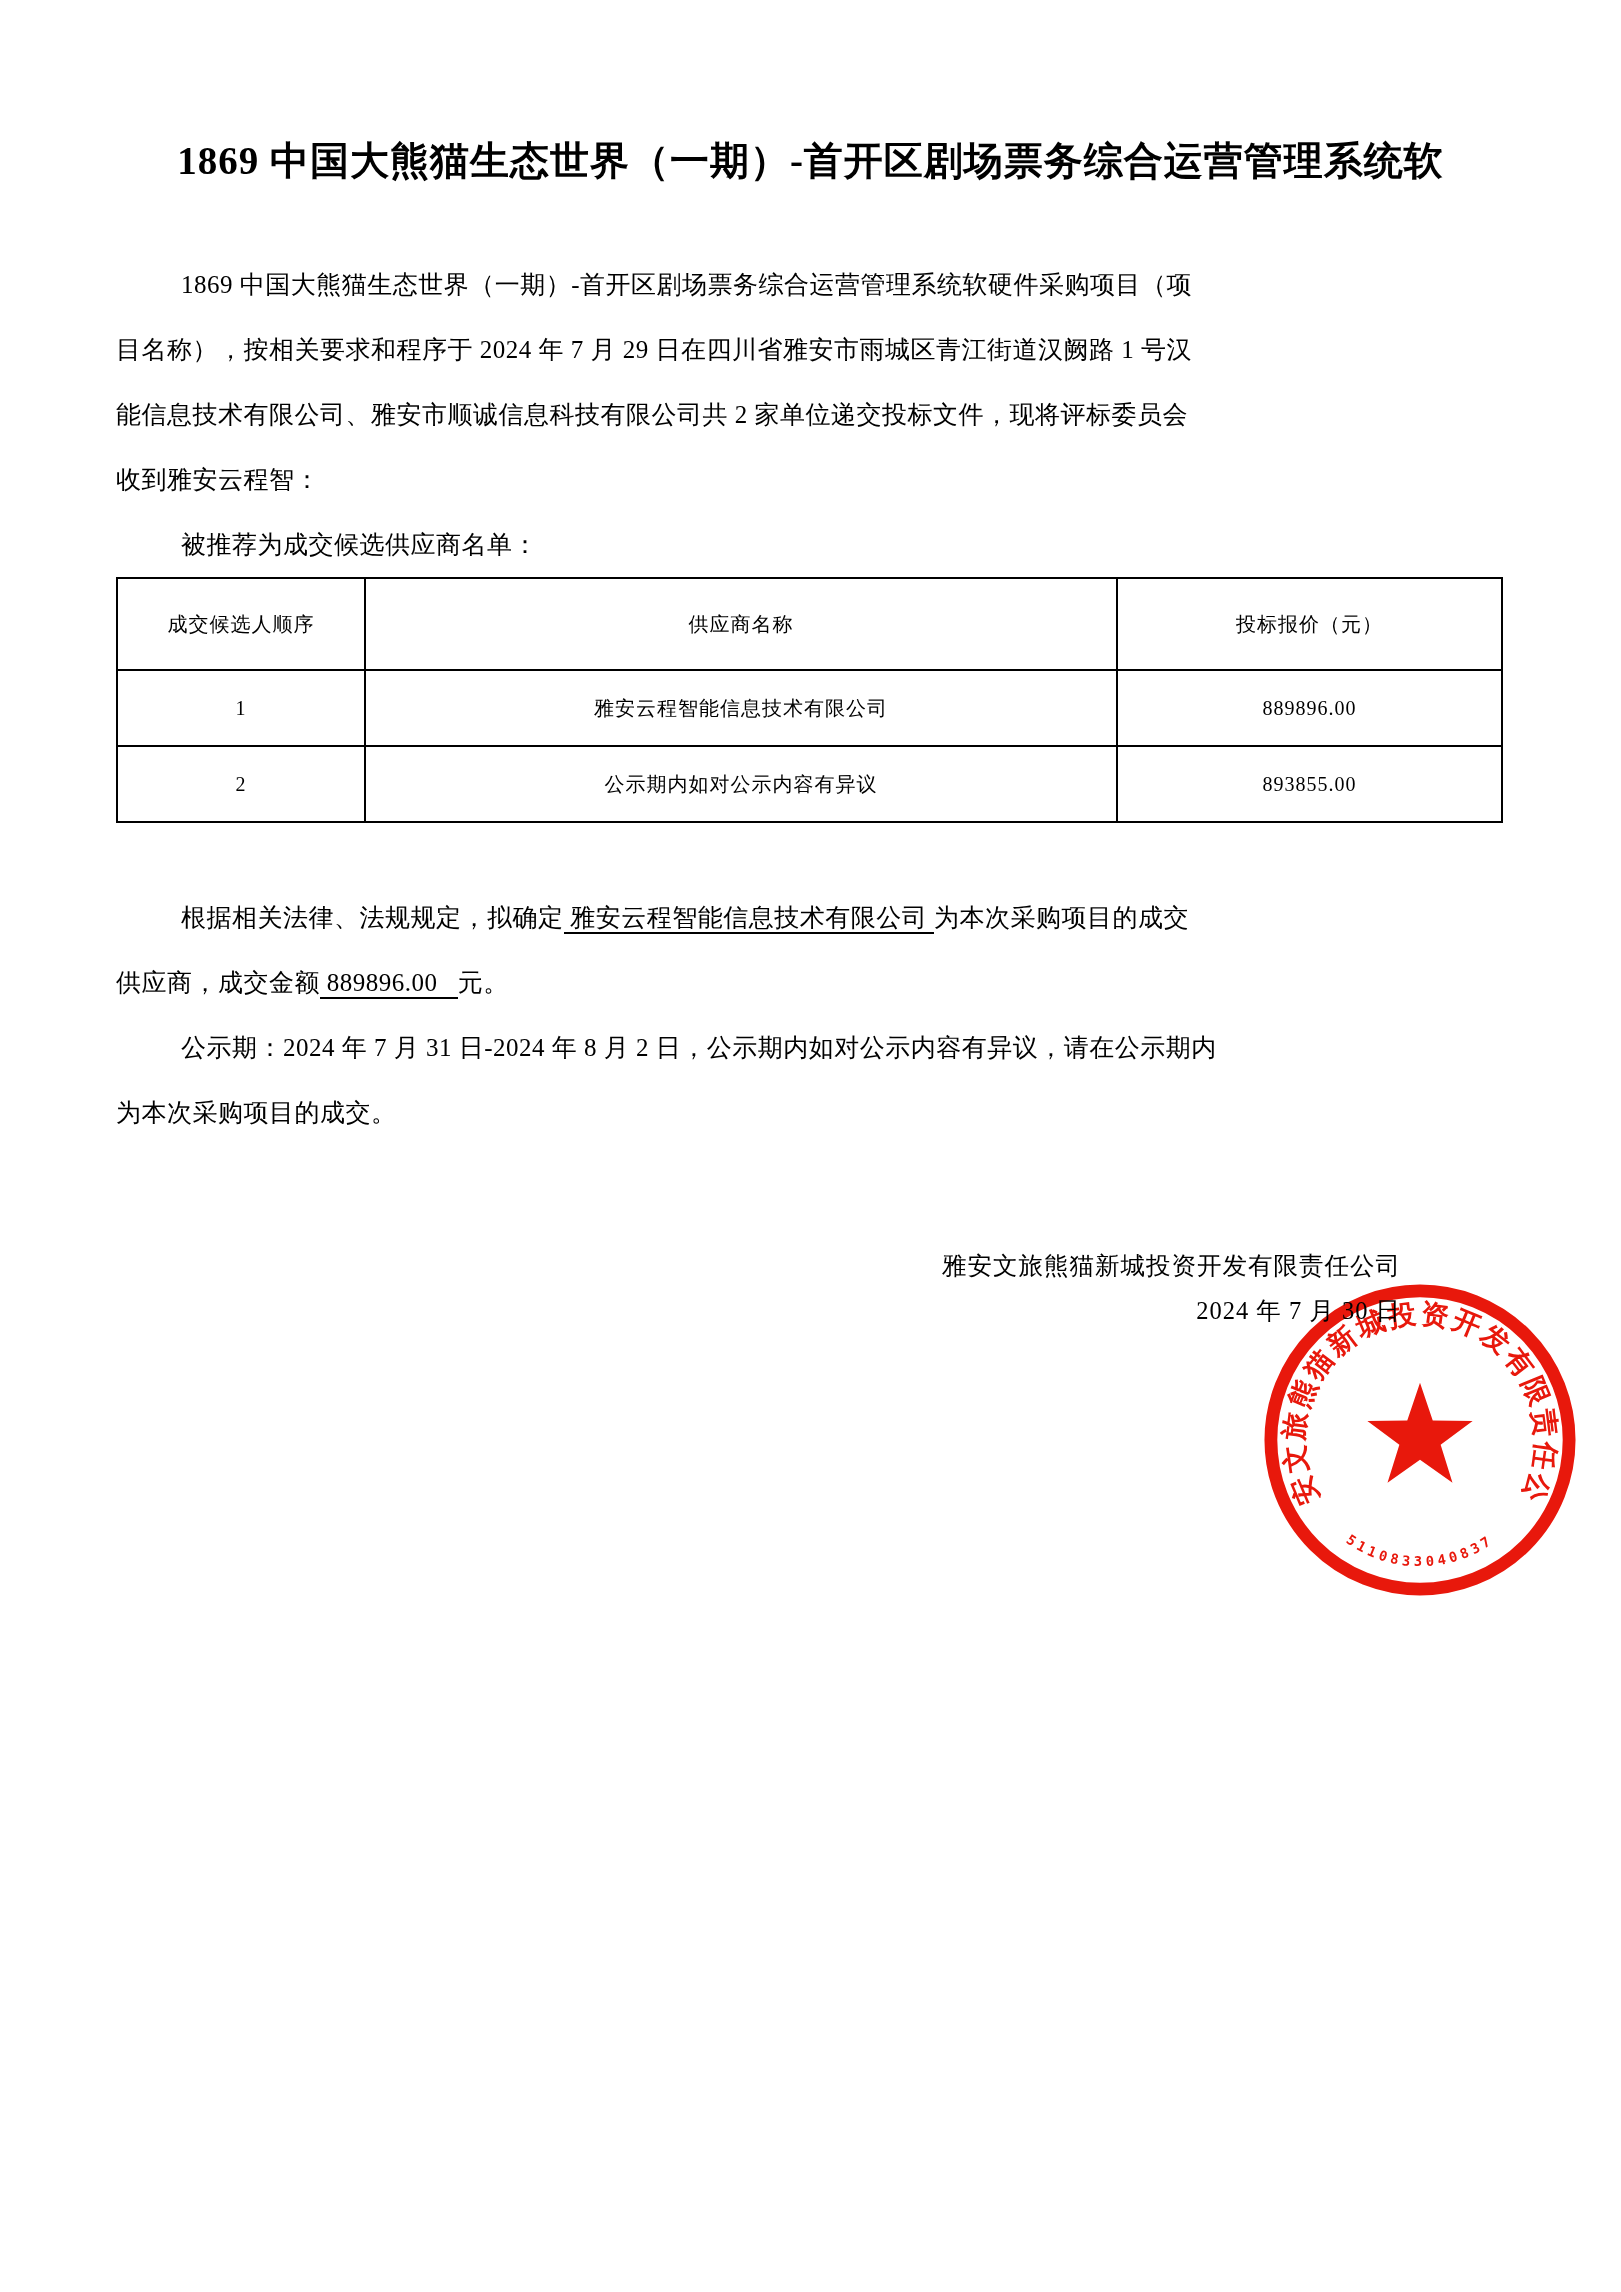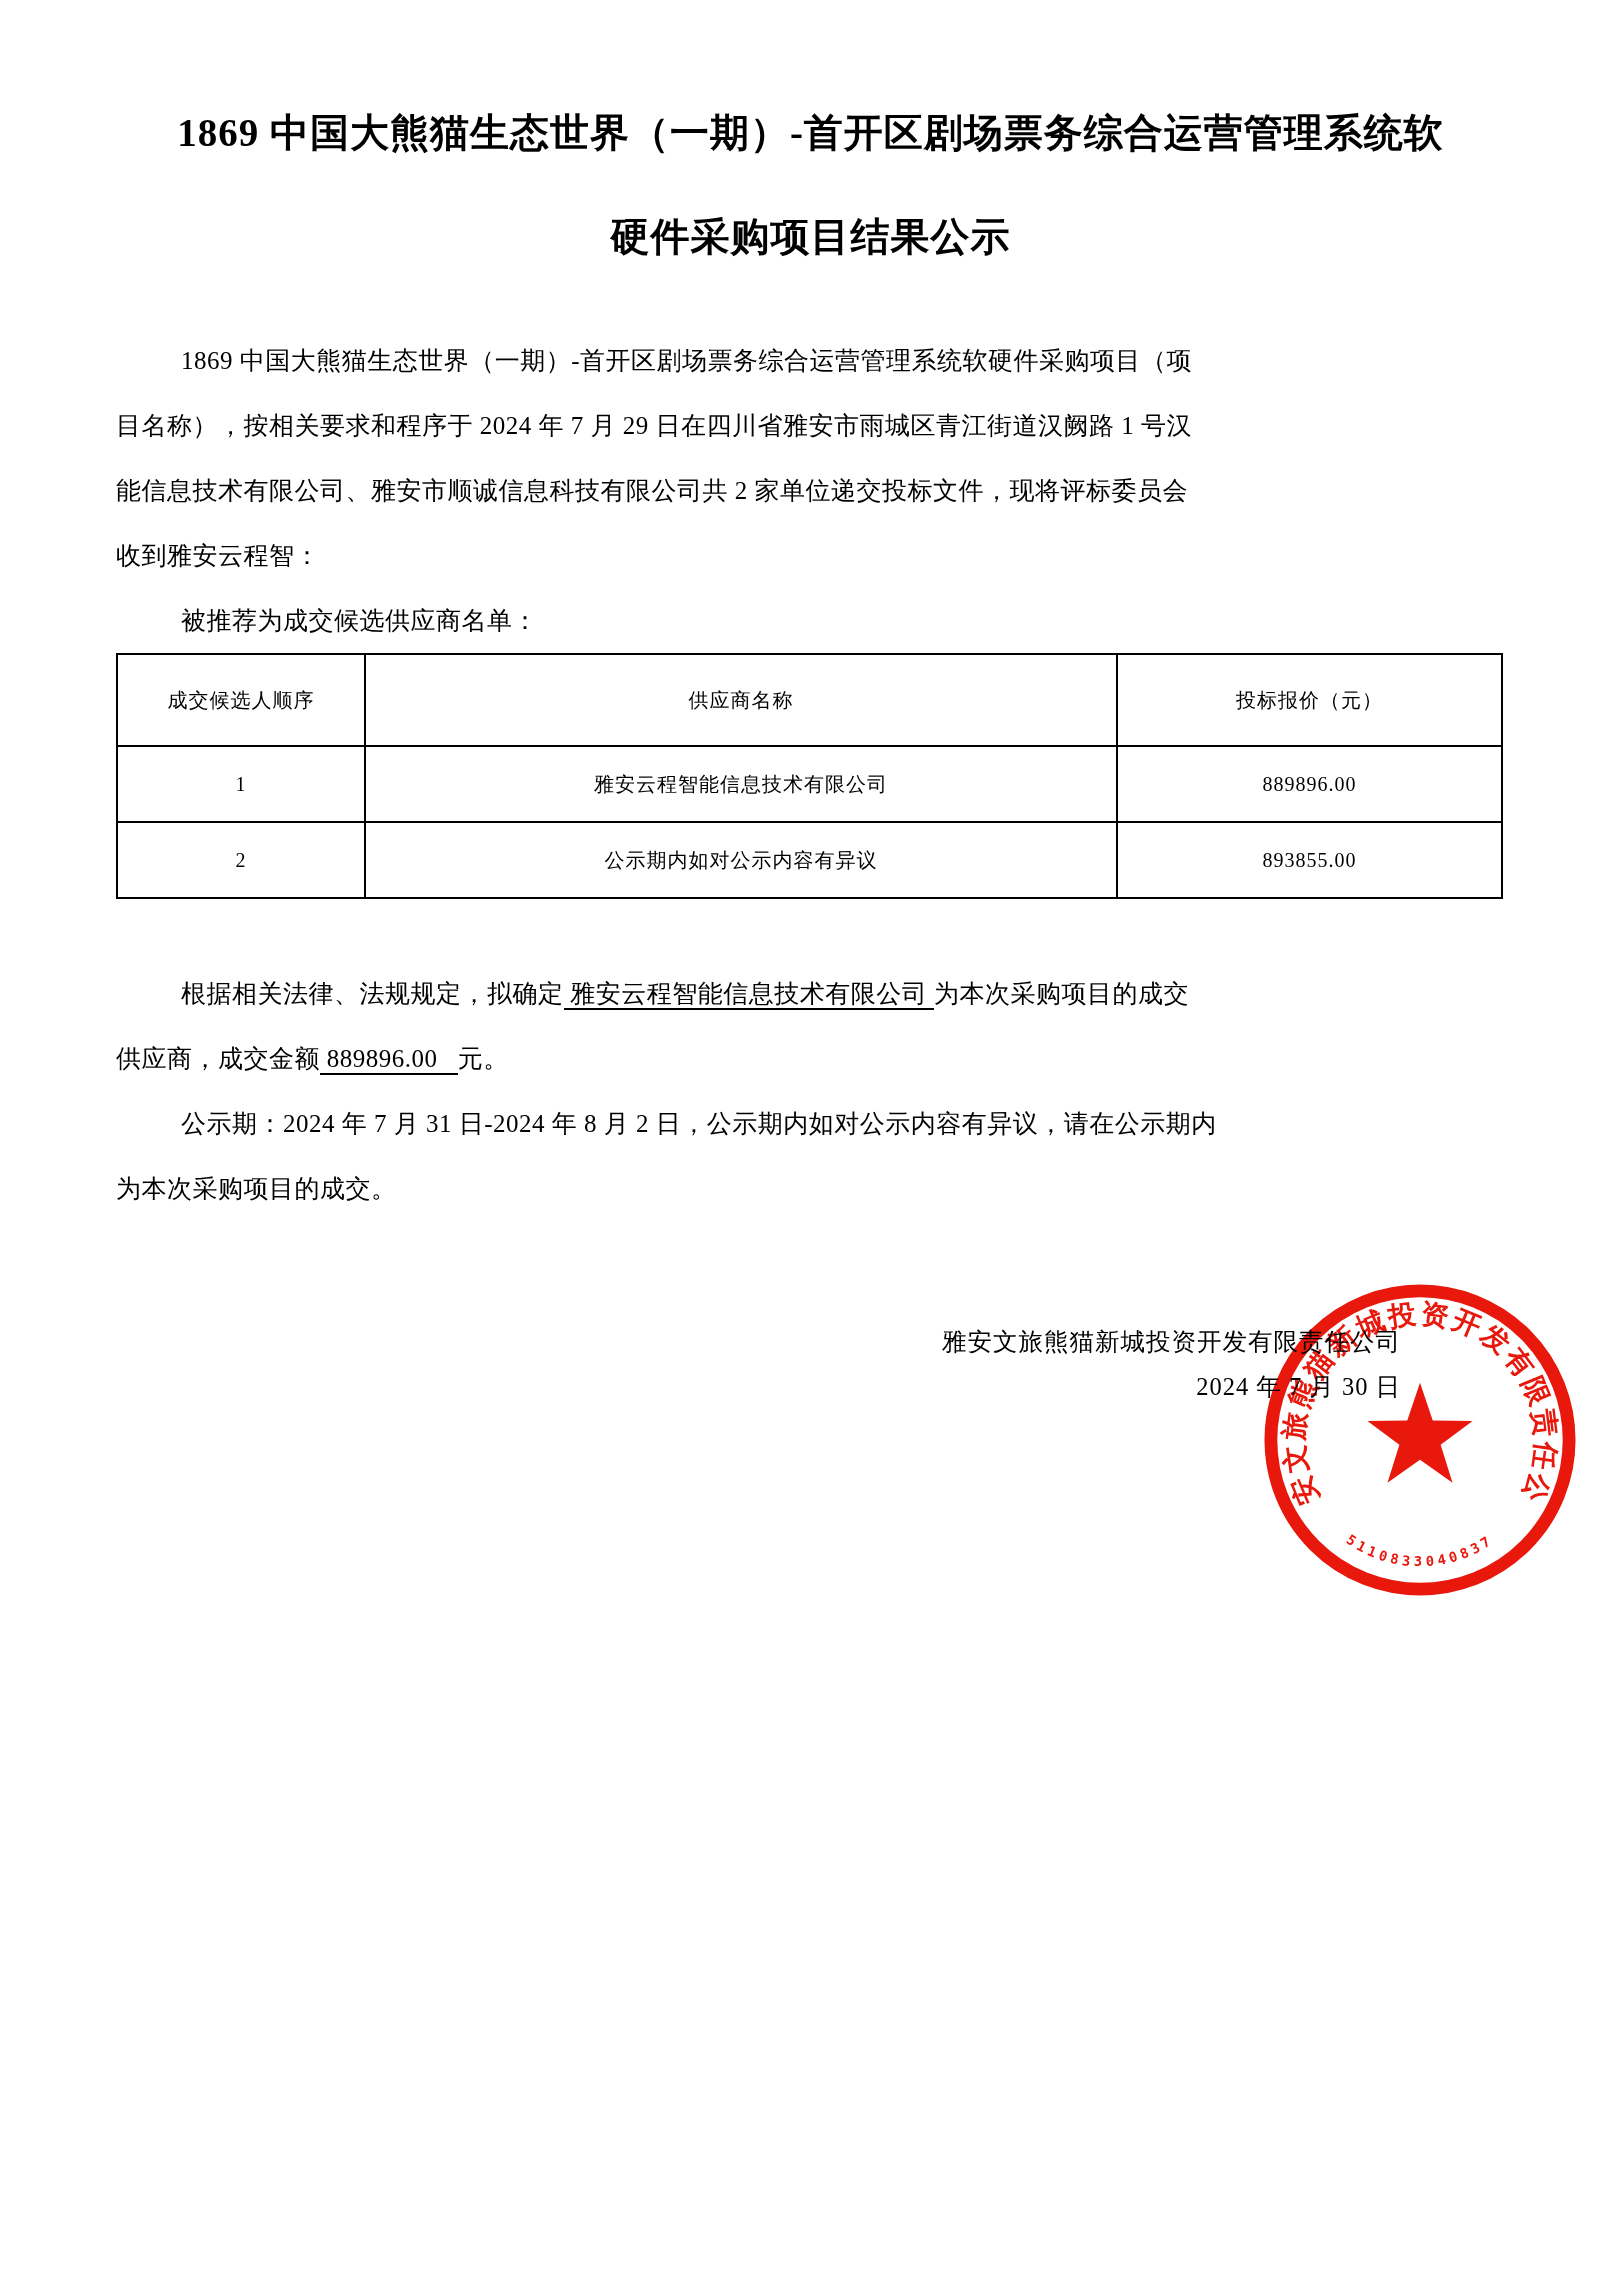--- a/index.html
+++ b/index.html
@@ -4,21 +4,21 @@
 <style>
   html,body{margin:0;padding:0;background:#ffffff;}
   .page{
     position:relative;
     width:1621px;height:2293px;
     background:#ffffff;
     font-family:"Liberation Serif","DejaVu Serif",serif;
     color:#000000;
     overflow:hidden;
   }
-  .title{padding-top:81px;text-align:center;}
+  .title{padding-top:109px;text-align:center;}
   .title-line{
     font-size:39px;font-weight:700;line-height:104px;
     letter-spacing:1px;white-space:nowrap;
   }
   .body{margin:0 118px 0 116px;}
   .body.first{margin-top:39px;}
   .body.second{margin-top:62px;}
   .bodyline{
     font-size:25px;line-height:65px;
     letter-spacing:0.5px;white-space:nowrap;
@@ -51,21 +51,20 @@
   .seal .ring-text{font-size:28px;font-weight:700;letter-spacing:3px;font-family:"Liberation Serif","DejaVu Serif",serif;}
   .seal .code-text{font-size:14px;font-weight:700;letter-spacing:4px;font-family:"DejaVu Sans Mono",monospace;}
 </style>
 </head>
 <body>
 
 <div class="page">
 
   <div class="title">
     <div class="title-line">1869 中国大熊猫生态世界（一期）-首开区剧场票务综合运营管理系统软</div>
-    <div class="title-line">硬件采购项目结果公示</div>
   </div>
 
   <div class="body first">
     <div class="bodyline indent keep-space">1869 中国大熊猫生态世界（一期）-首开区剧场票务综合运营管理系统软硬件采购项目（项</div>
     <div class="bodyline keep-space">目名称），按相关要求和程序于 2024 年 7 月 29 日在四川省雅安市雨城区青江街道汉阙路 1 号汉</div>
     <div class="bodyline keep-space">能信息技术有限公司、雅安市顺诚信息科技有限公司共 2 家单位递交投标文件，现将评标委员会</div>
     <div class="bodyline">收到雅安云程智：</div>
     <div class="bodyline indent">被推荐为成交候选供应商名单：</div>
   </div>
 

